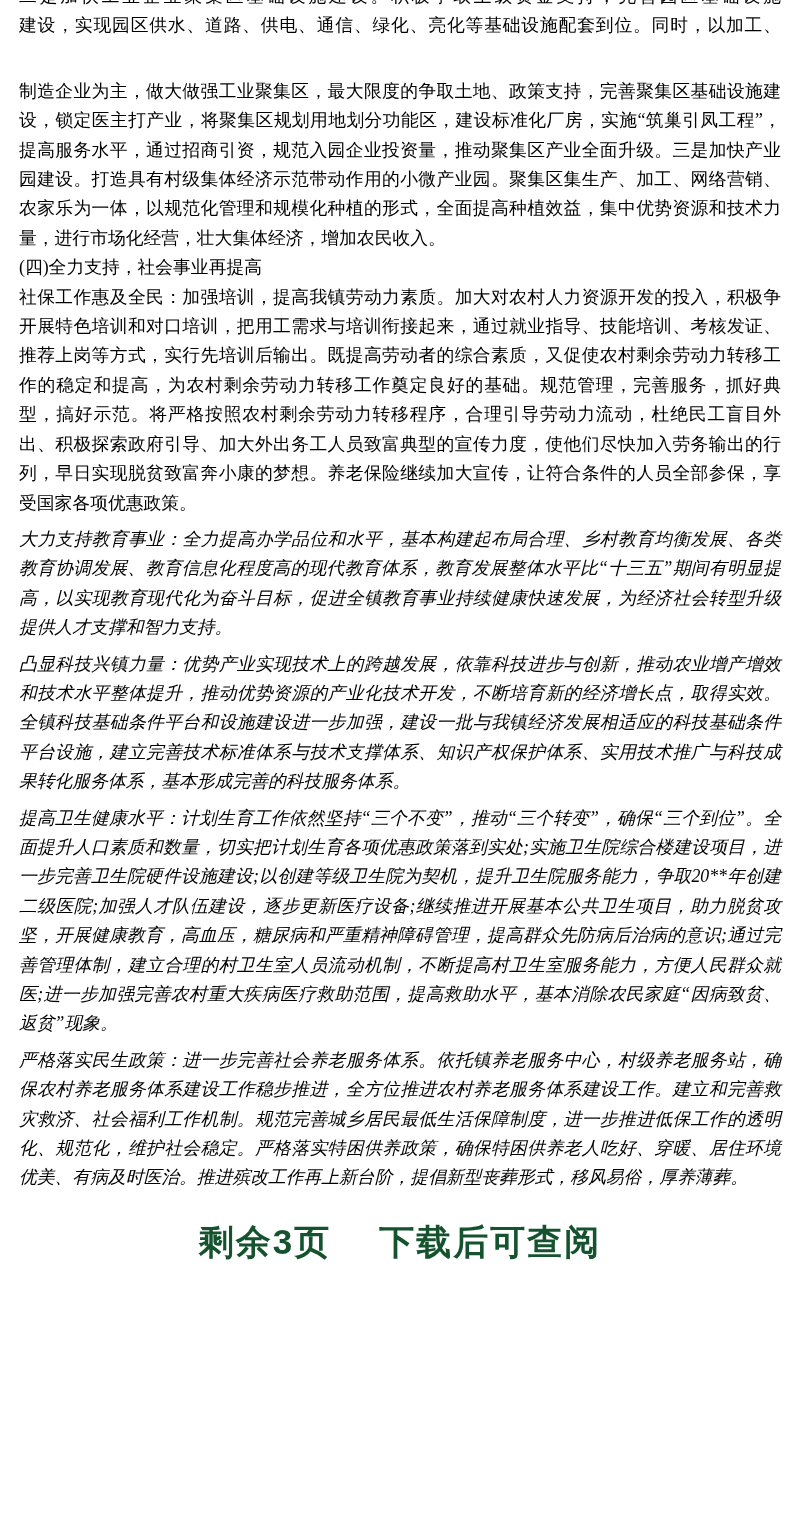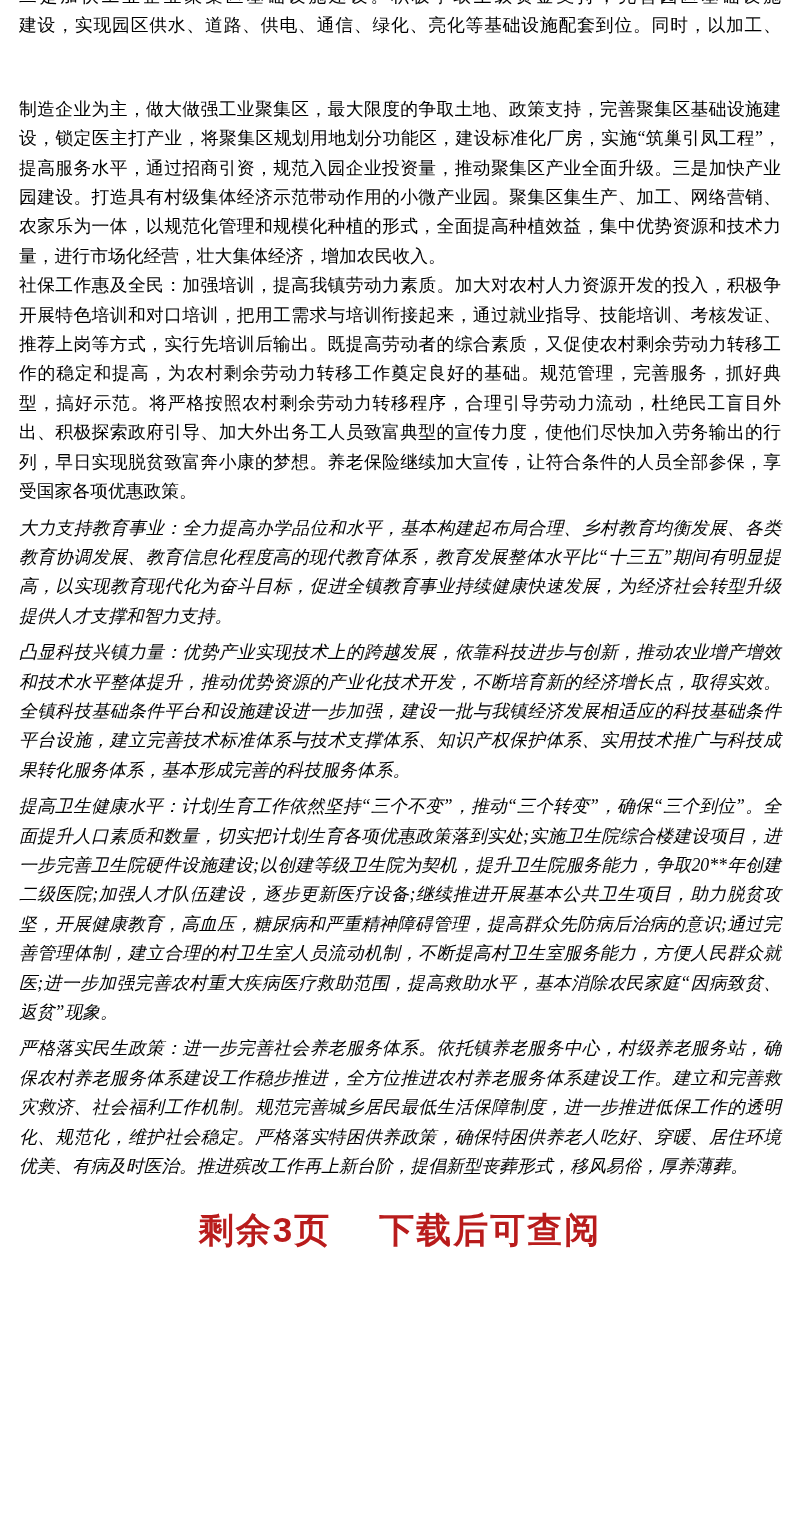--- a/index.html
+++ b/index.html
@@ -27,49 +27,50 @@
   
   .line {
     text-align: justify;
     text-align-last: justify;
     white-space: nowrap;
     overflow: hidden;
   }
   .clip-wrap {
     margin-top: -18px; 
   }
-  .gap-large { margin-top: 54px; }
+  .gap-large { margin-top: 36px; }
   .gap-small { margin-top: 7px; font-style: italic; }
   .footer {
     margin-top: 26px;
     display: flex;
     justify-content: center;
     align-items: baseline;
     gap: 48px;
     font-family: "Liberation Sans", "DejaVu Sans", sans-serif;
     font-weight: bold;
     font-size: 35px;
     letter-spacing: 2px;
-    color: #b91c1c;
+    color: #14532d;
   }
 </style>
 </head>
 <body>
 
 <div class="doc">
 
   <div class="clip-wrap">
     <div class="line">二是加快工业企业聚集区基础设施建设。积极争取上级资金支持，完善园区基础设施</div>
     <div class="line">建设，实现园区供水、道路、供电、通信、绿化、亮化等基础设施配套到位。同时，以加工、</div>
   </div>
 
   <p class="para gap-large">制造企业为主，做大做强工业聚集区，最大限度的争取土地、政策支持，完善聚集区基础设施建设，锁定医主打产业，将聚集区规划用地划分功能区，建设标准化厂房，实施“筑巢引凤工程”，提高服务水平，通过招商引资，规范入园企业投资量，推动聚集区产业全面升级。三是加快产业园建设。打造具有村级集体经济示范带动作用的小微产业园。聚集区集生产、加工、网络营销、农家乐为一体，以规范化管理和规模化种植的形式，全面提高种植效益，集中优势资源和技术力量，进行市场化经营，壮大集体经济，增加农民收入。</p>
 
 
 
+  <p class="para">(四)全力支持，社会事业再提高</p>
 
   <p class="para">社保工作惠及全民：加强培训，提高我镇劳动力素质。加大对农村人力资源开发的投入，积极争开展特色培训和对口培训，把用工需求与培训衔接起来，通过就业指导、技能培训、考核发证、推荐上岗等方式，实行先培训后输出。既提高劳动者的综合素质，又促使农村剩余劳动力转移工作的稳定和提高，为农村剩余劳动力转移工作奠定良好的基础。规范管理，完善服务，抓好典型，搞好示范。将严格按照农村剩余劳动力转移程序，合理引导劳动力流动，杜绝民工盲目外出、积极探索政府引导、加大外出务工人员致富典型的宣传力度，使他们尽快加入劳务输出的行列，早日实现脱贫致富奔小康的梦想。养老保险继续加大宣传，让符合条件的人员全部参保，享受国家各项优惠政策。</p>
 
   <p class="para gap-small">大力支持教育事业：全力提高办学品位和水平，基本构建起布局合理、乡村教育均衡发展、各类教育协调发展、教育信息化程度高的现代教育体系，教育发展整体水平比“十三五”期间有明显提高，以实现教育现代化为奋斗目标，促进全镇教育事业持续健康快速发展，为经济社会转型升级提供人才支撑和智力支持。</p>
 
   <p class="para gap-small">凸显科技兴镇力量：优势产业实现技术上的跨越发展，依靠科技进步与创新，推动农业增产增效和技术水平整体提升，推动优势资源的产业化技术开发，不断培育新的经济增长点，取得实效。全镇科技基础条件平台和设施建设进一步加强，建设一批与我镇经济发展相适应的科技基础条件平台设施，建立完善技术标准体系与技术支撑体系、知识产权保护体系、实用技术推广与科技成果转化服务体系，基本形成完善的科技服务体系。</p>
 
   <p class="para gap-small">提高卫生健康水平：计划生育工作依然坚持“三个不变”，推动“三个转变”，确保“三个到位”。全面提升人口素质和数量，切实把计划生育各项优惠政策落到实处;实施卫生院综合楼建设项目，进一步完善卫生院硬件设施建设;以创建等级卫生院为契机，提升卫生院服务能力，争取20**年创建二级医院;加强人才队伍建设，逐步更新医疗设备;继续推进开展基本公共卫生项目，助力脱贫攻坚，开展健康教育，高血压，糖尿病和严重精神障碍管理，提高群众先防病后治病的意识;通过完善管理体制，建立合理的村卫生室人员流动机制，不断提高村卫生室服务能力，方便人民群众就医;进一步加强完善农村重大疾病医疗救助范围，提高救助水平，基本消除农民家庭“因病致贫、返贫”现象。</p>
 
   <p class="para gap-small">严格落实民生政策：进一步完善社会养老服务体系。依托镇养老服务中心，村级养老服务站，确保农村养老服务体系建设工作稳步推进，全方位推进农村养老服务体系建设工作。建立和完善救灾救济、社会福利工作机制。规范完善城乡居民最低生活保障制度，进一步推进低保工作的透明化、规范化，维护社会稳定。严格落实特困供养政策，确保特困供养老人吃好、穿暖、居住环境优美、有病及时医治。推进殡改工作再上新台阶，提倡新型丧葬形式，移风易俗，厚养薄葬。</p>

